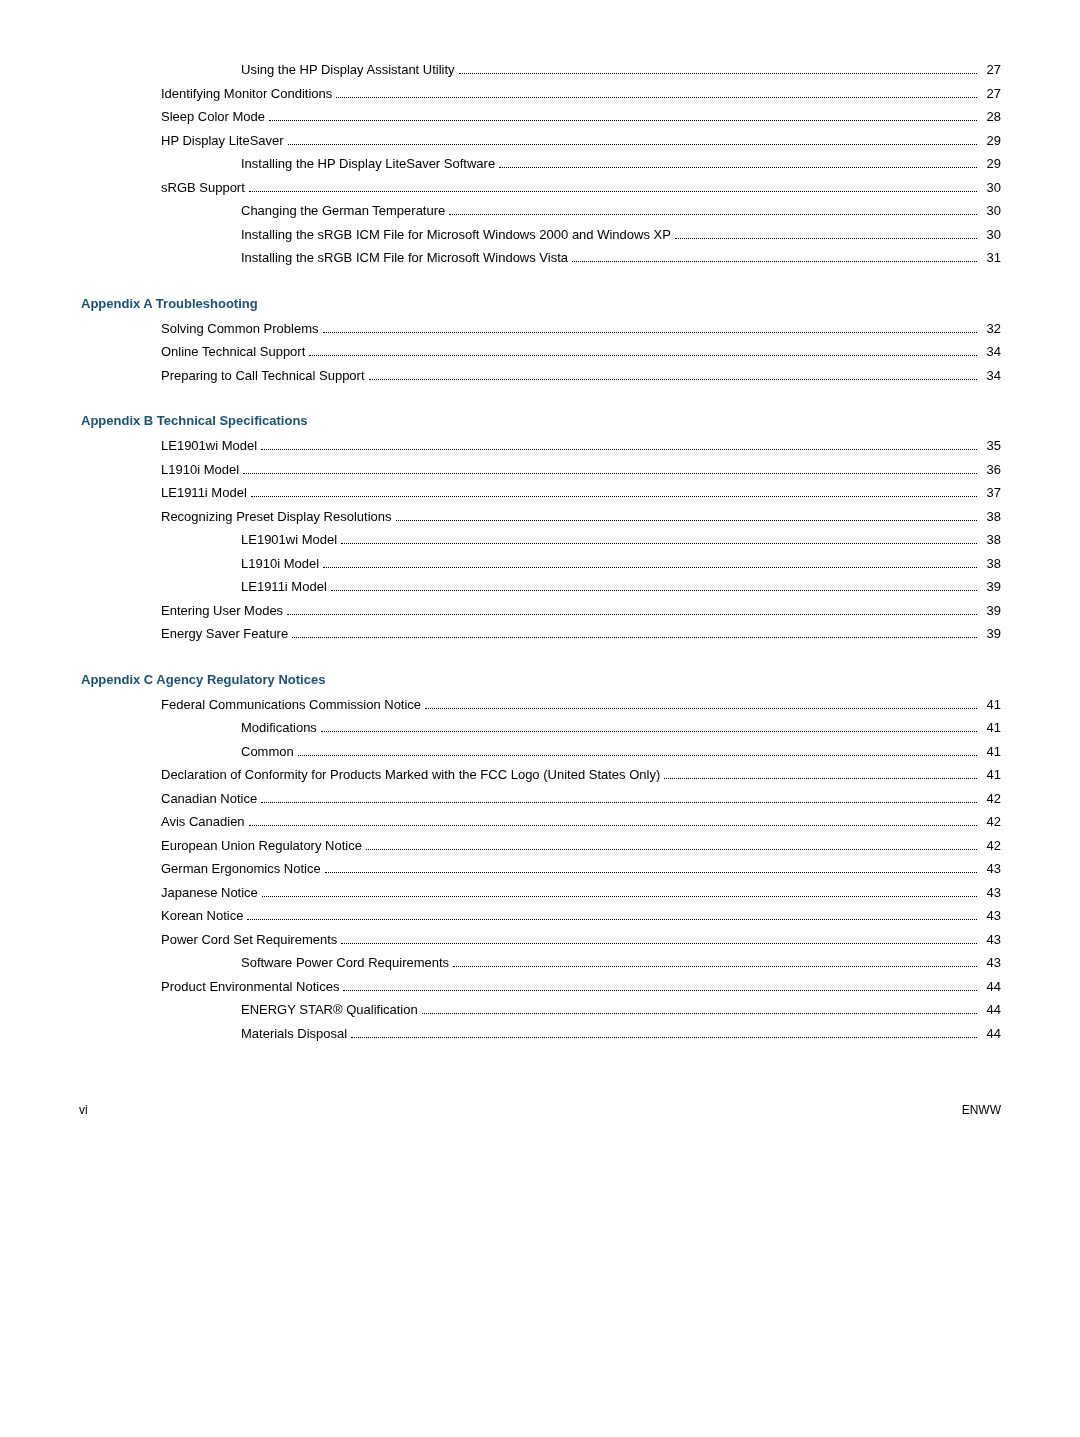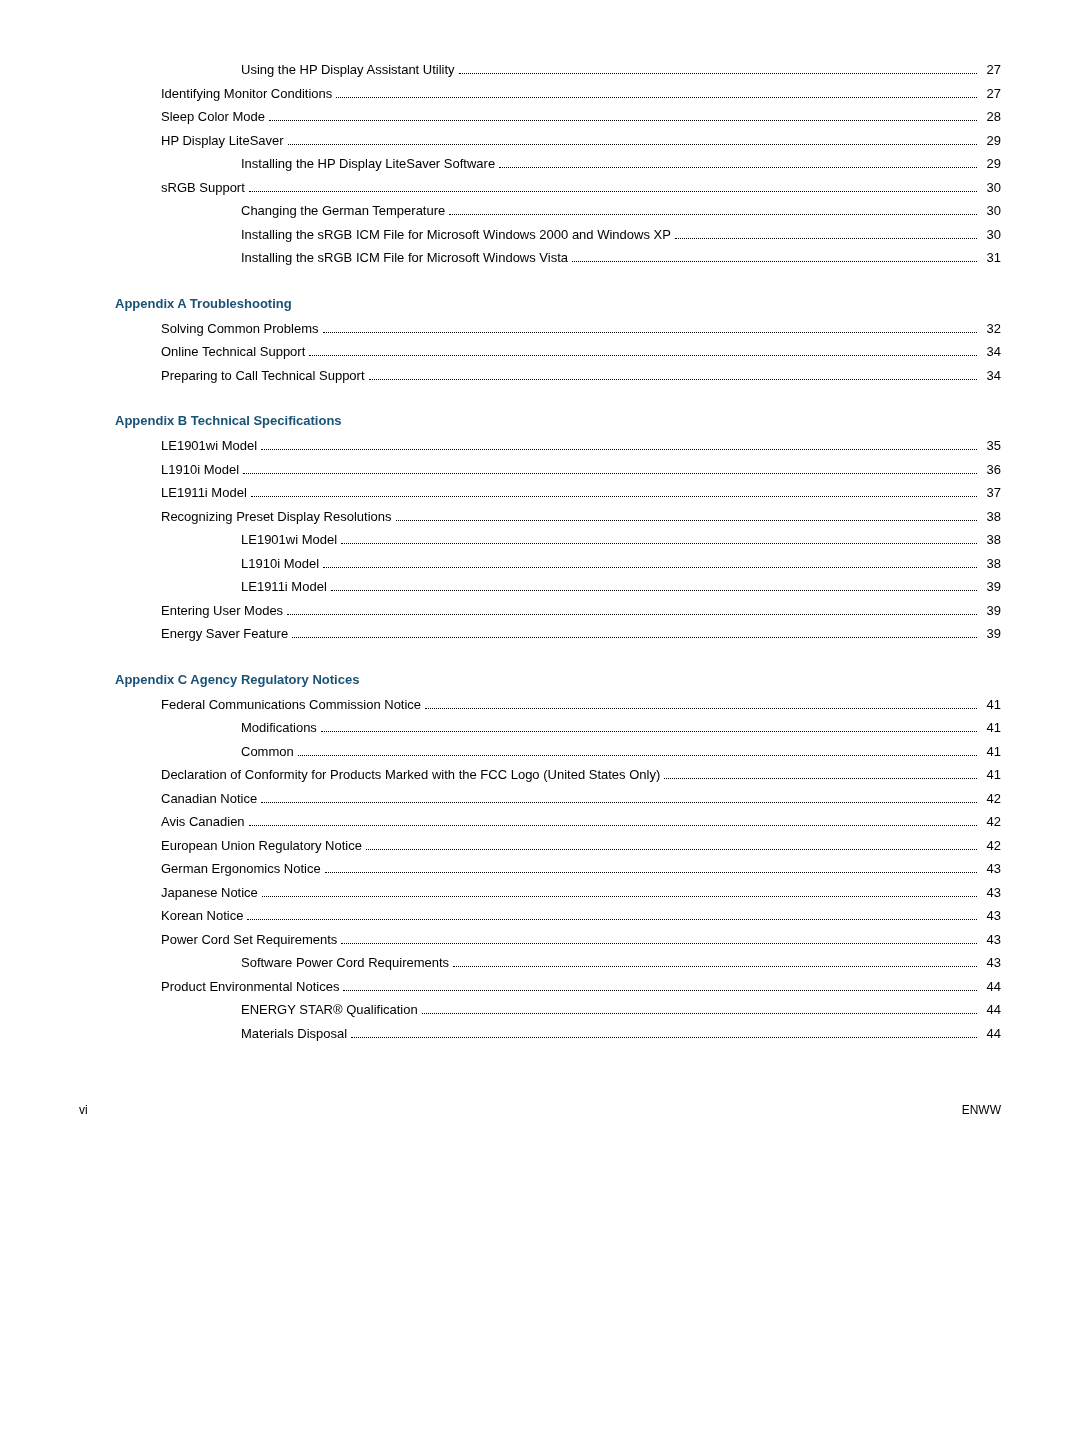--- a/index.html
+++ b/index.html
@@ -42,21 +42,20 @@
       text-align: right;
     }
     .indent-1 { padding-left: 80px; }
     .indent-2 { padding-left: 160px; }
     .appendix-heading {
       color: #1a5276;
       font-weight: bold;
       font-size: 13px;
       margin-bottom: 8px;
       margin-top: 4px;
-      margin-left: 34px;
     }
     .footer {
       position: absolute;
       bottom: 34px;
       left: 79px;
       right: 79px;
       display: flex;
       justify-content: space-between;
       font-size: 12px;
       color: #000;

